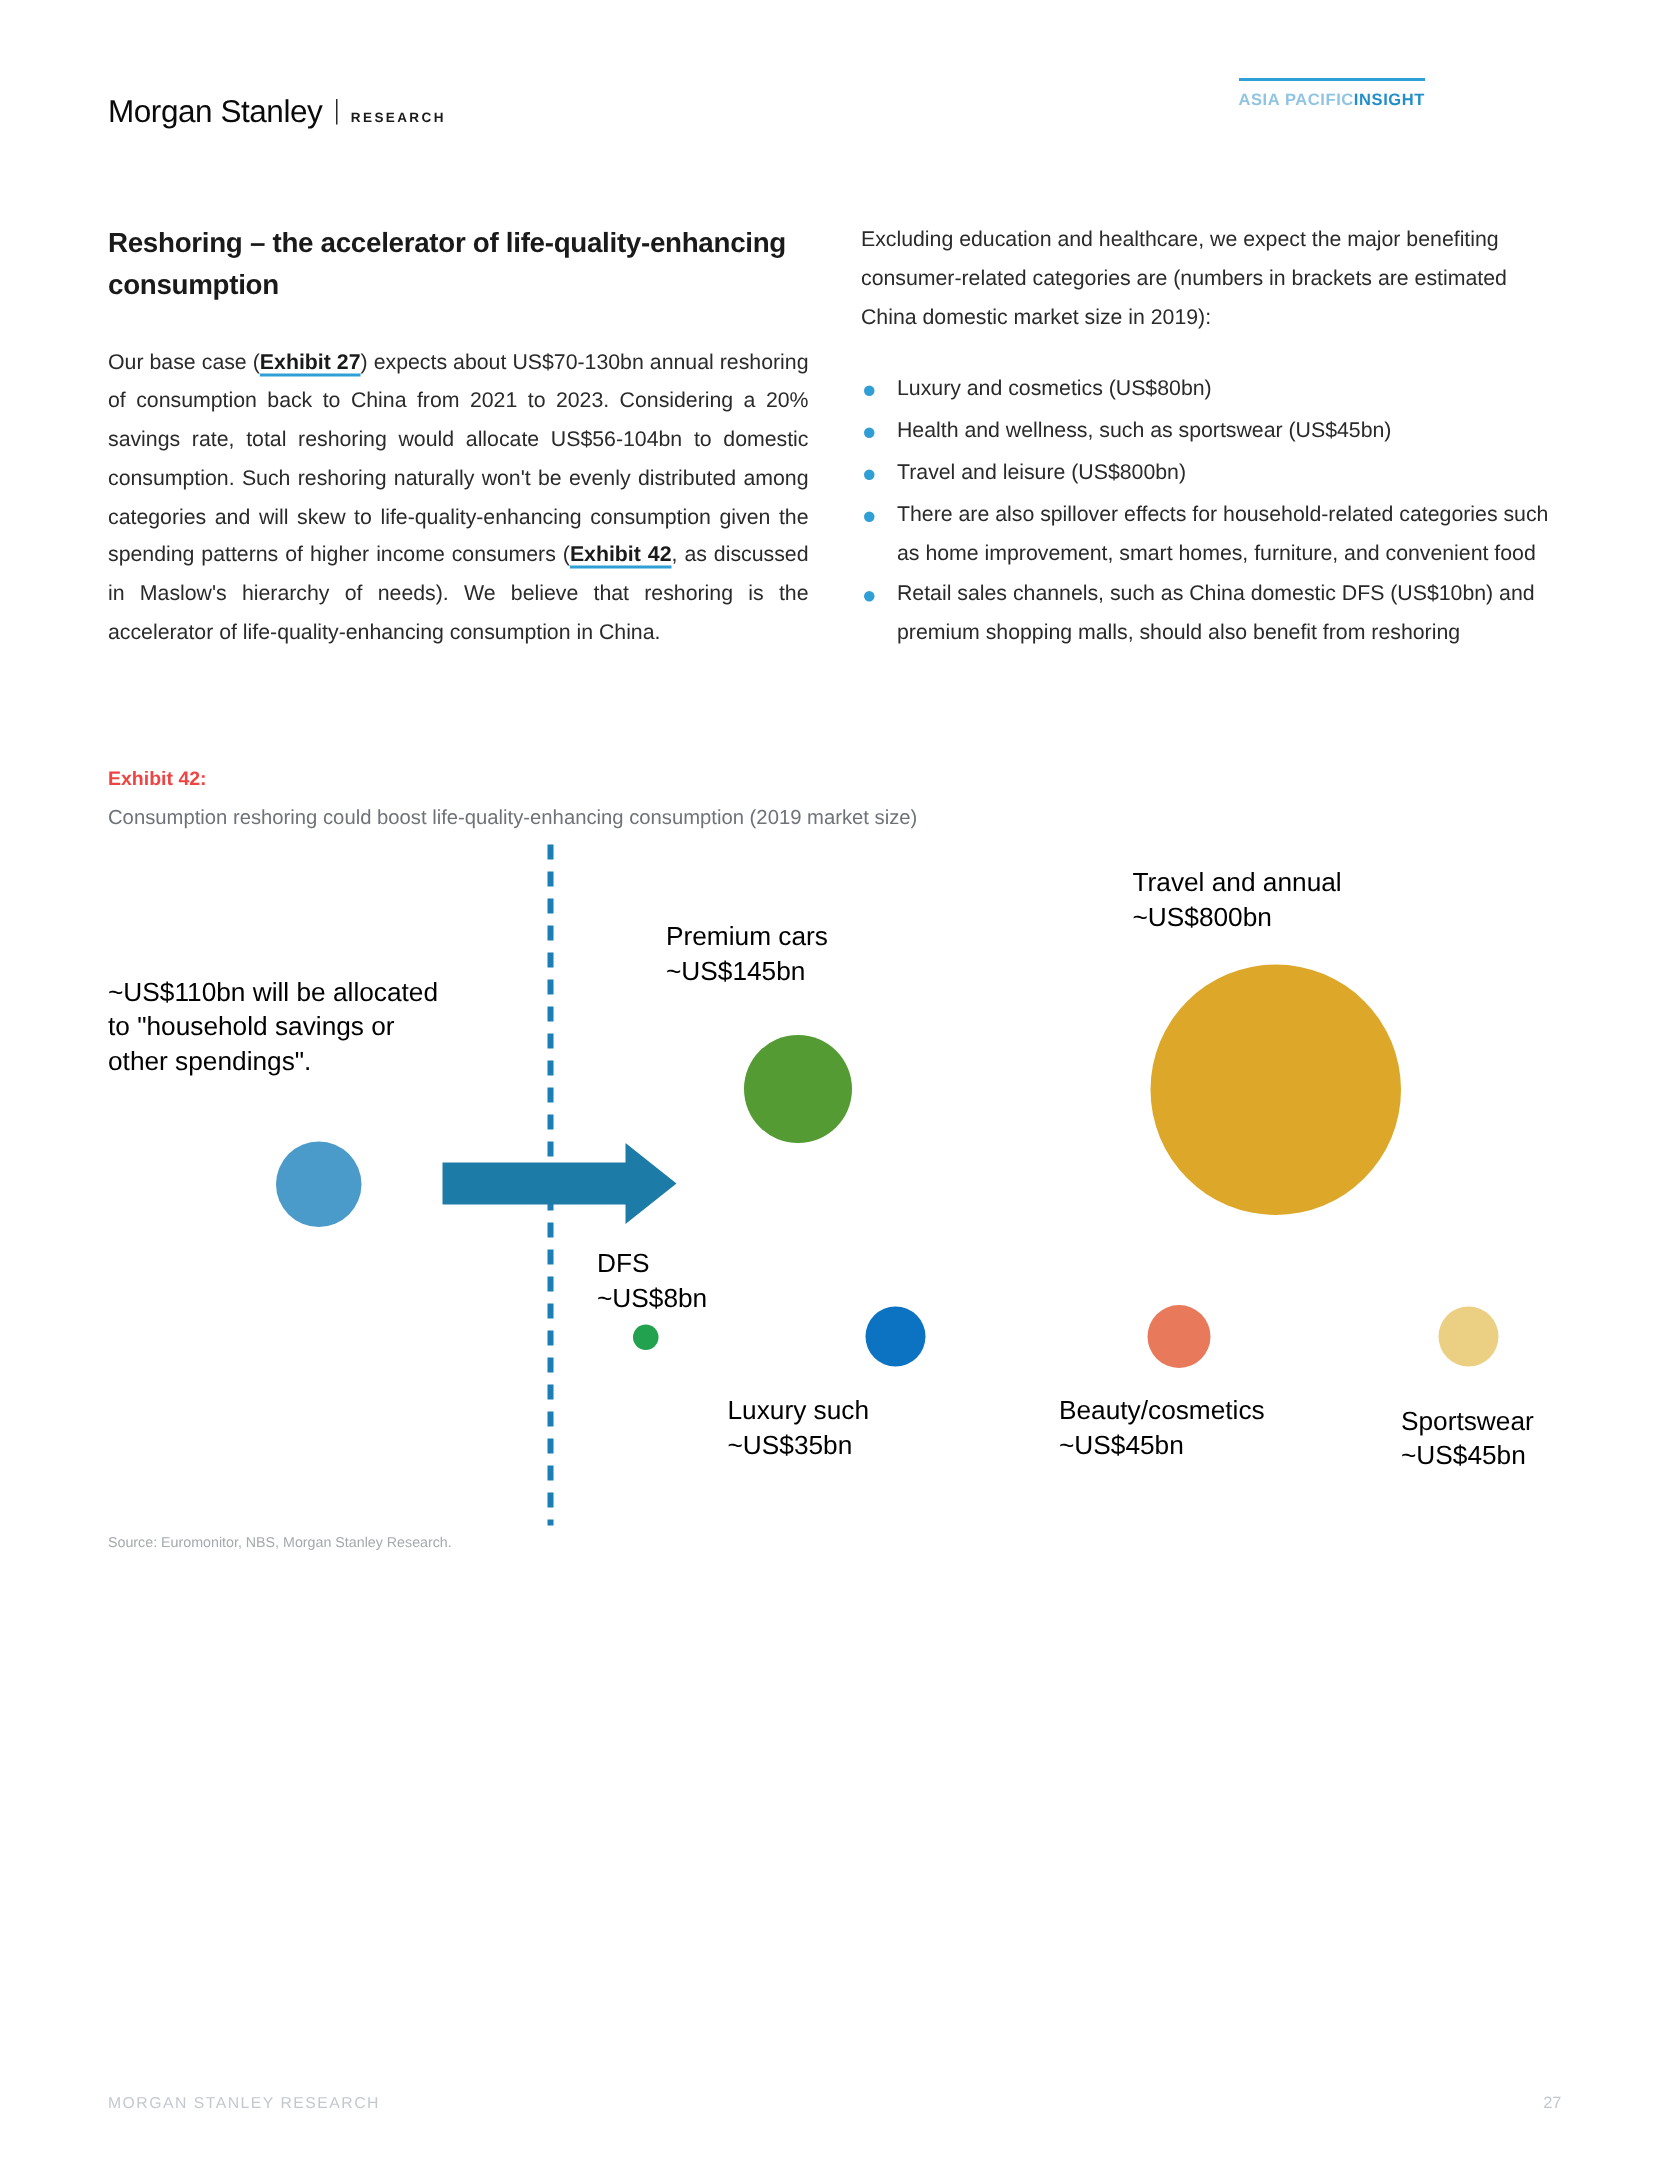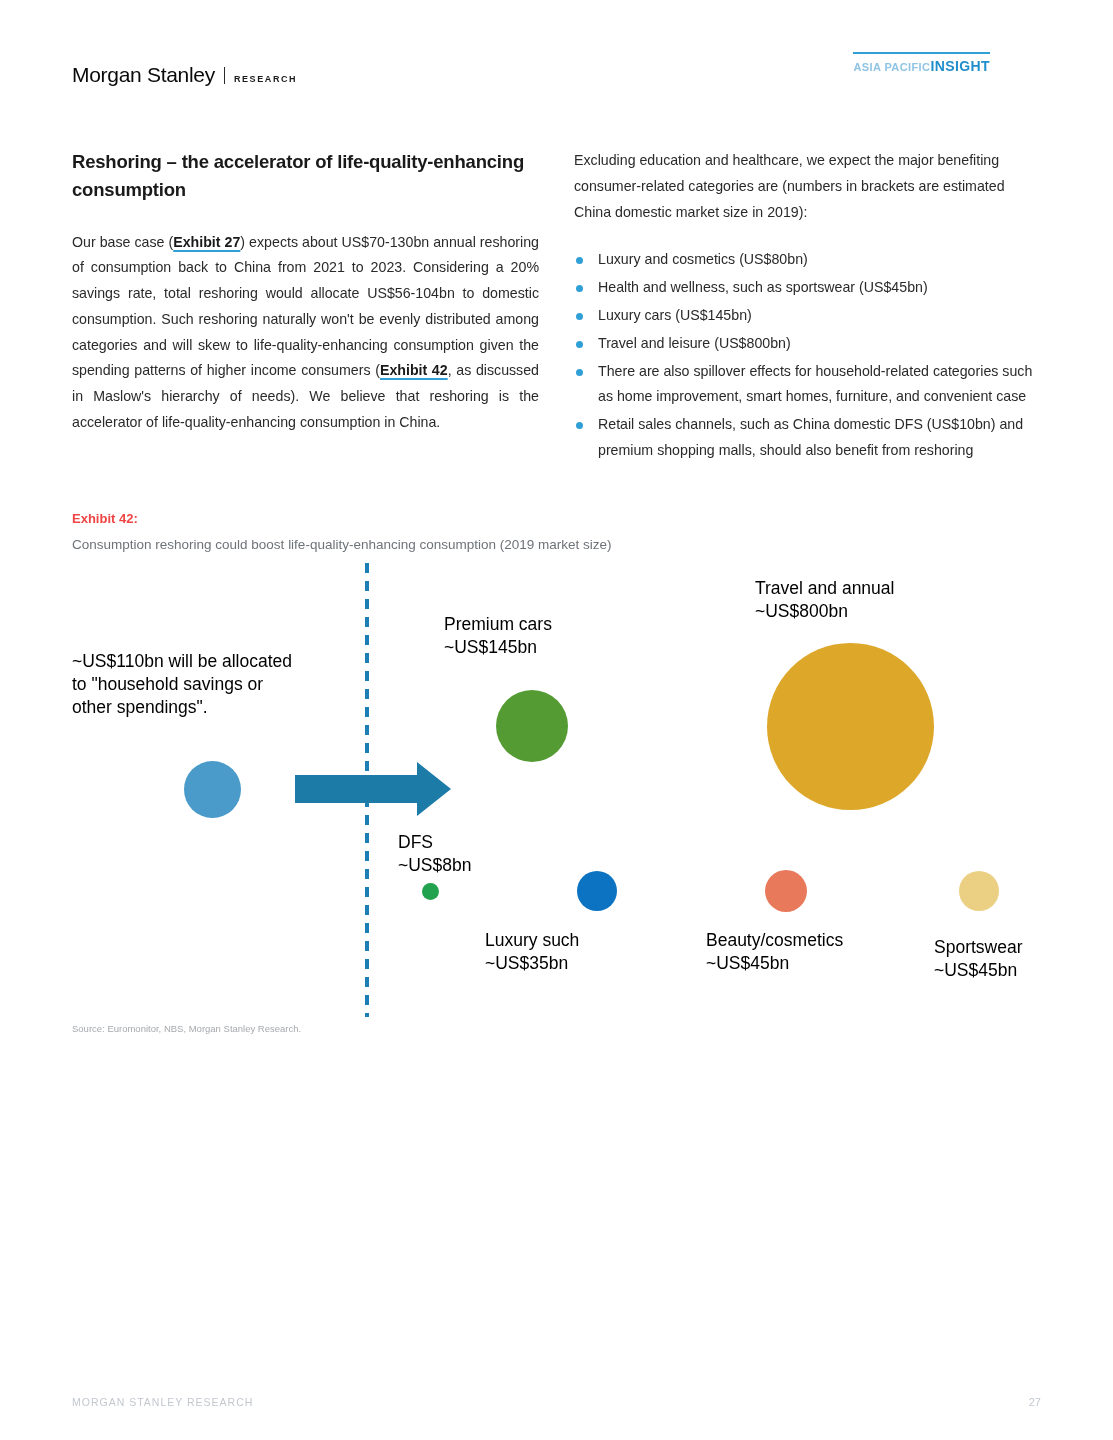--- a/index.html
+++ b/index.html
@@ -13,21 +13,21 @@
     position: relative;
     font-family: "Liberation Sans", sans-serif;
     color: #231f20;
     overflow: hidden;
   }
 
   
   #masthead {
     position: absolute;
     left: 0; top: 0;
-    width: 1022px; height: 110px; padding-left: 40px;
+    width: 1022px; height: 110px;
   }
   #ms-logo {
     position: absolute;
     left: 72px; top: 63px;
     display: flex;
     align-items: baseline;
     gap: 9px;
   }
   #ms-logo .wordmark {
     font-family: "Liberation Sans", sans-serif;
@@ -56,21 +56,21 @@
     right: 72px; top: 52px;
     text-align: right;
     border-top: 2px solid #2f9fd6;
     padding-top: 3px;
   }
   #apac-insight .lbl1 {
     font-size: 11px; font-weight: 700; letter-spacing: 0.4px;
     color: #8fc4e3;
   }
   #apac-insight .lbl2 {
-    font-size: 14px; font-weight: 700; letter-spacing: 0.4px;
+    font-size: 11px; font-weight: 700; letter-spacing: 0.4px;
     color: #1f8ecb;
   }
 
   
   #col-left {
     position: absolute;
     left: 72px; top: 148px;
     width: 467px;
   }
   #col-right {
@@ -200,23 +200,22 @@
 <div id="col-left">
   <h1 id="section-heading">Reshoring – the accelerator of life-quality-enhancing consumption</h1>
   <p class="body-para"><span>Our base case (</span><a class="xref" href="#">Exhibit  27</a><span>) expects about US$70-130bn annual reshoring of consumption back to China from 2021 to 2023. Considering a 20% savings rate, total reshoring would allocate US$56-104bn to domestic consumption. Such reshoring naturally won't be evenly distributed among categories and will skew to life-quality-enhancing consumption given the spending patterns of higher income consumers (</span><a class="xref" href="#">Exhibit 42</a><span>, as discussed in Maslow's hierarchy of needs). We believe that reshoring is the accelerator of life-quality-enhancing consumption in China.</span></p>
 </div>
 
 <div id="col-right">
   <p class="body-para ragged">Excluding education and healthcare, we expect the major benefiting consumer-related categories are (numbers in brackets are estimated China domestic market size in 2019):</p>
   <ul class="bullets">
     <li><span>Luxury and cosmetics (US$80bn)</span></li>
     <li><span>Health and wellness, such as sportswear (US$45bn)</span></li>
-    <li><span>Luxury cars (US$145bn)</span></li>
     <li><span>Travel and leisure (US$800bn)</span></li>
-    <li><span>There are also spillover effects for household-related categories such as home improvement, smart homes, furniture, and convenient case</span></li>
+    <li><span>There are also spillover effects for household-related categories such as home improvement, smart homes, furniture, and convenient food</span></li>
     <li><span>Retail sales channels, such as China domestic DFS (US$10bn) and premium shopping malls, should also benefit from reshoring</span></li>
   </ul>
 </div>
 
 <div id="exhibit-label">Exhibit 42:</div>
 <div id="exhibit-subtitle">Consumption reshoring could boost life-quality-enhancing consumption (2019 market size)</div>
 
 <div id="chart">
 
   <svg width="1113" height="1440" style="position:absolute;left:0;top:0;">

